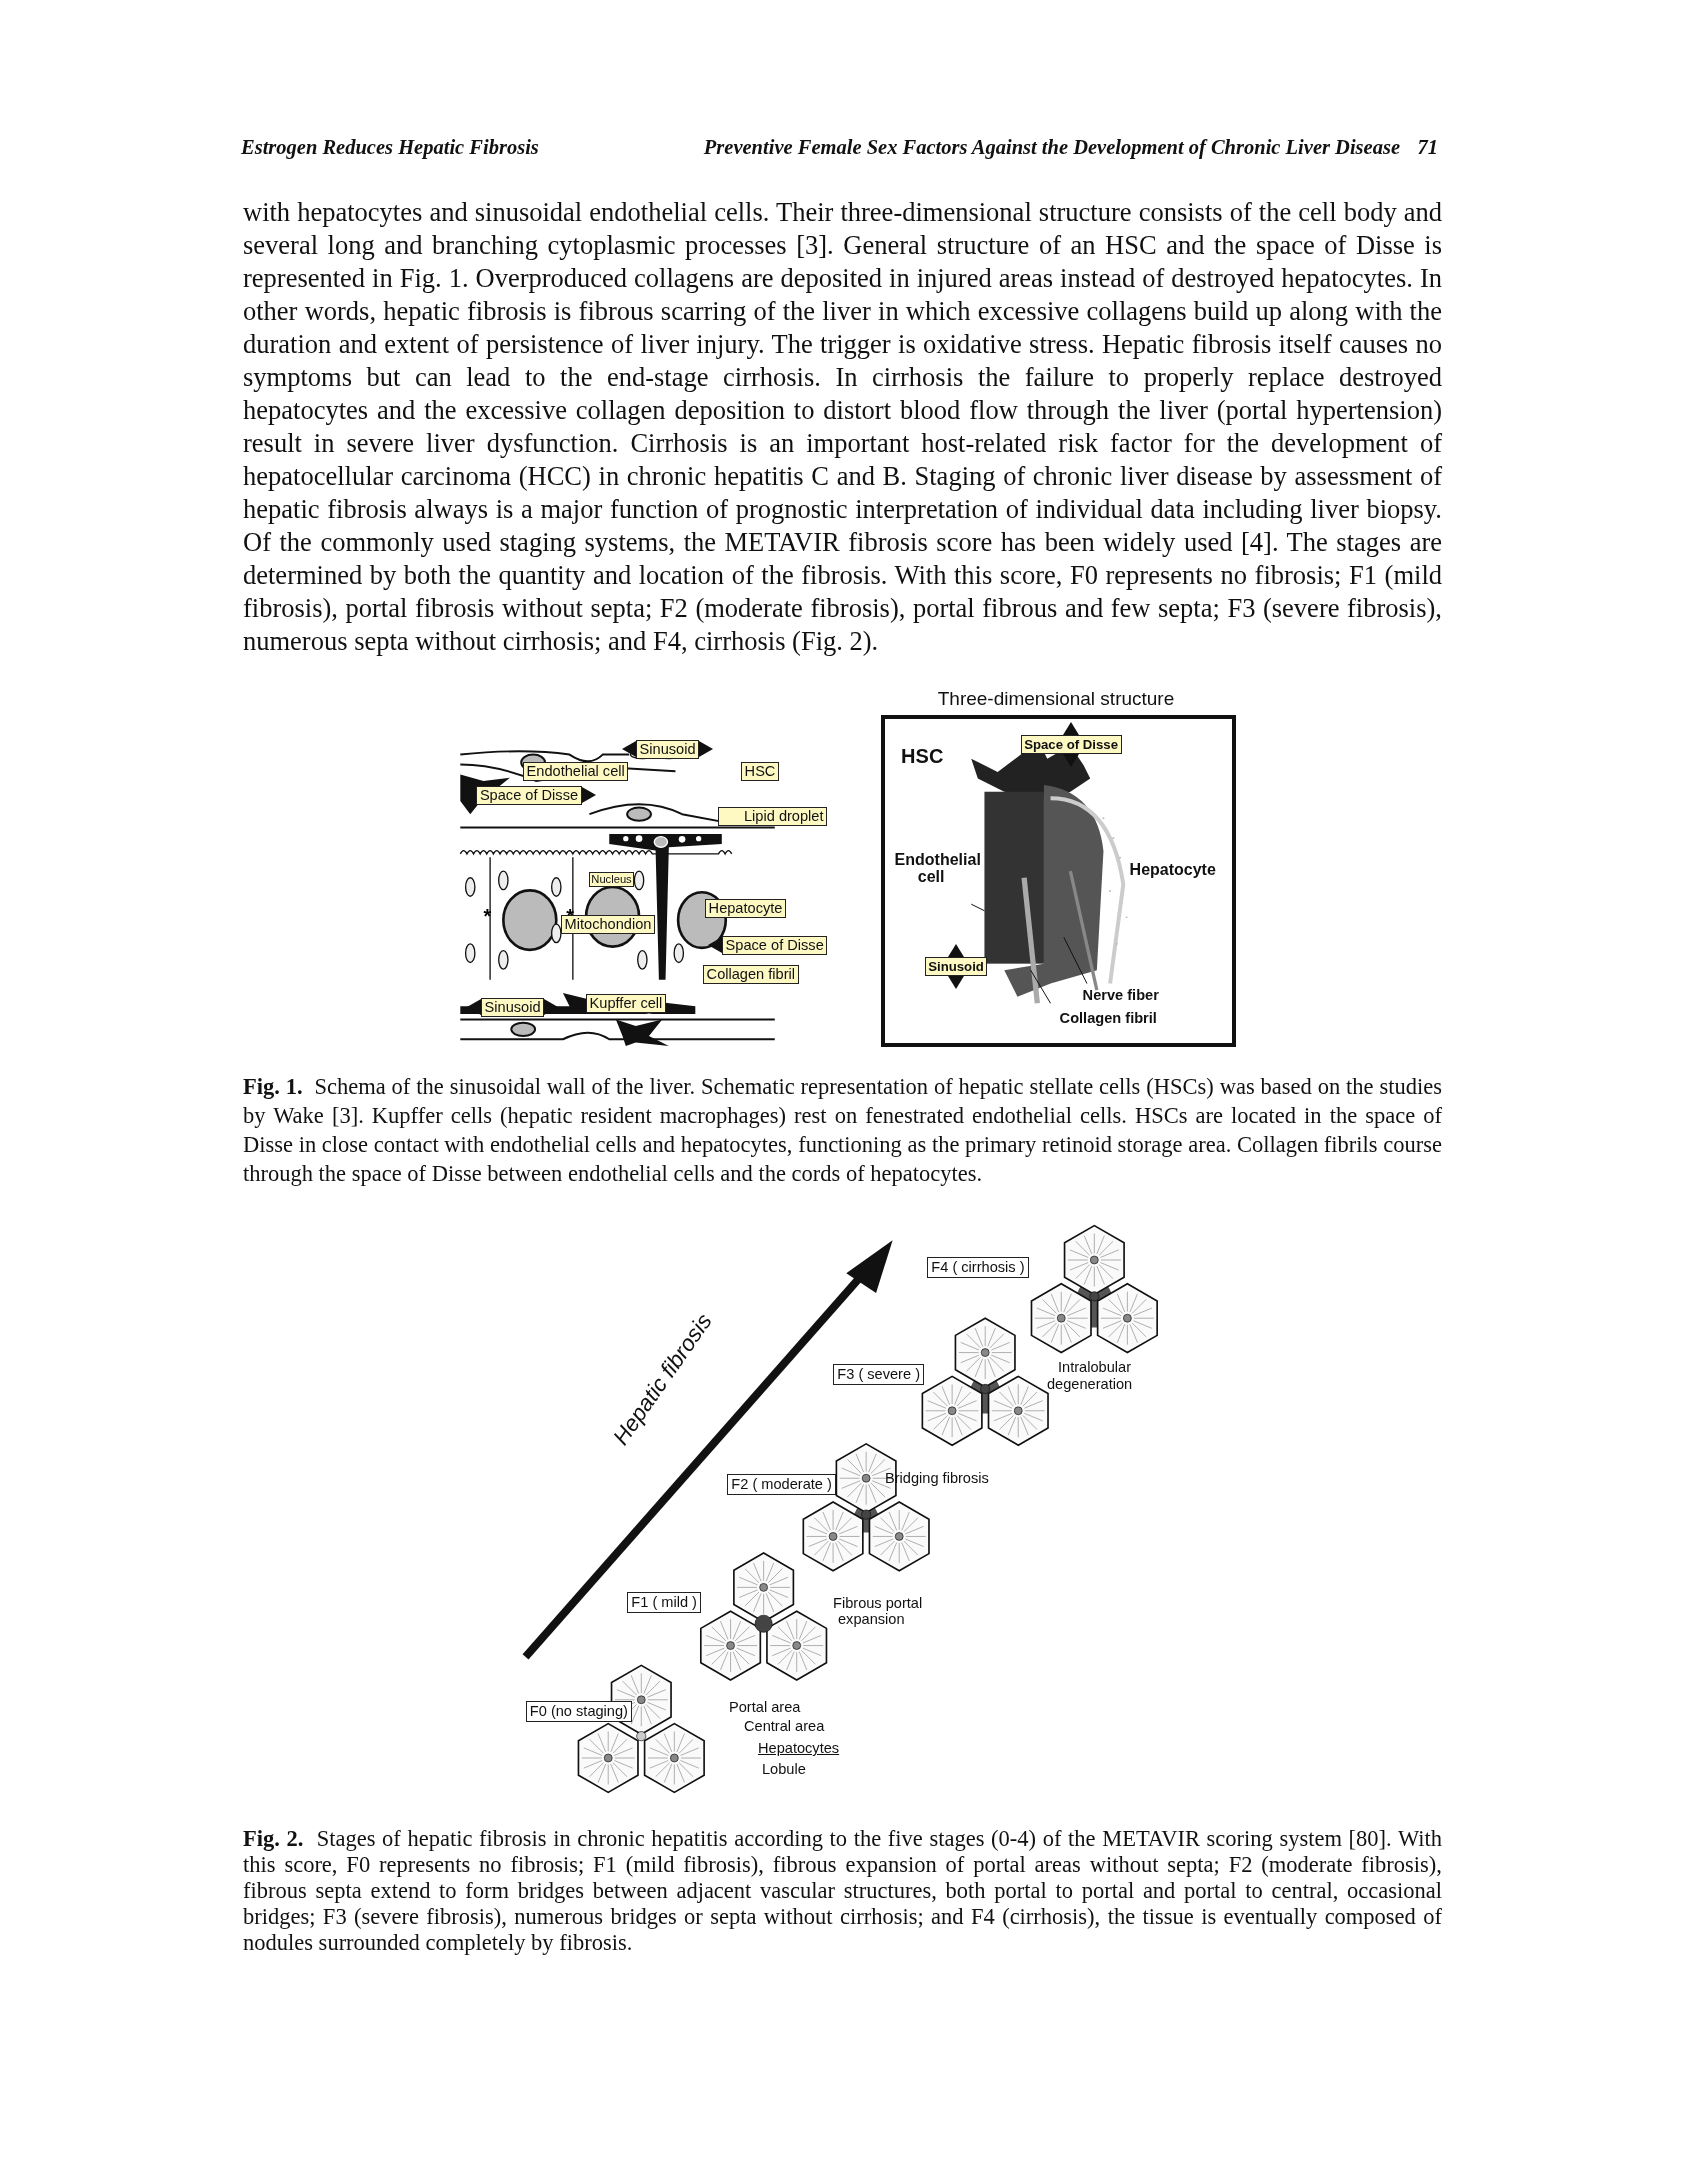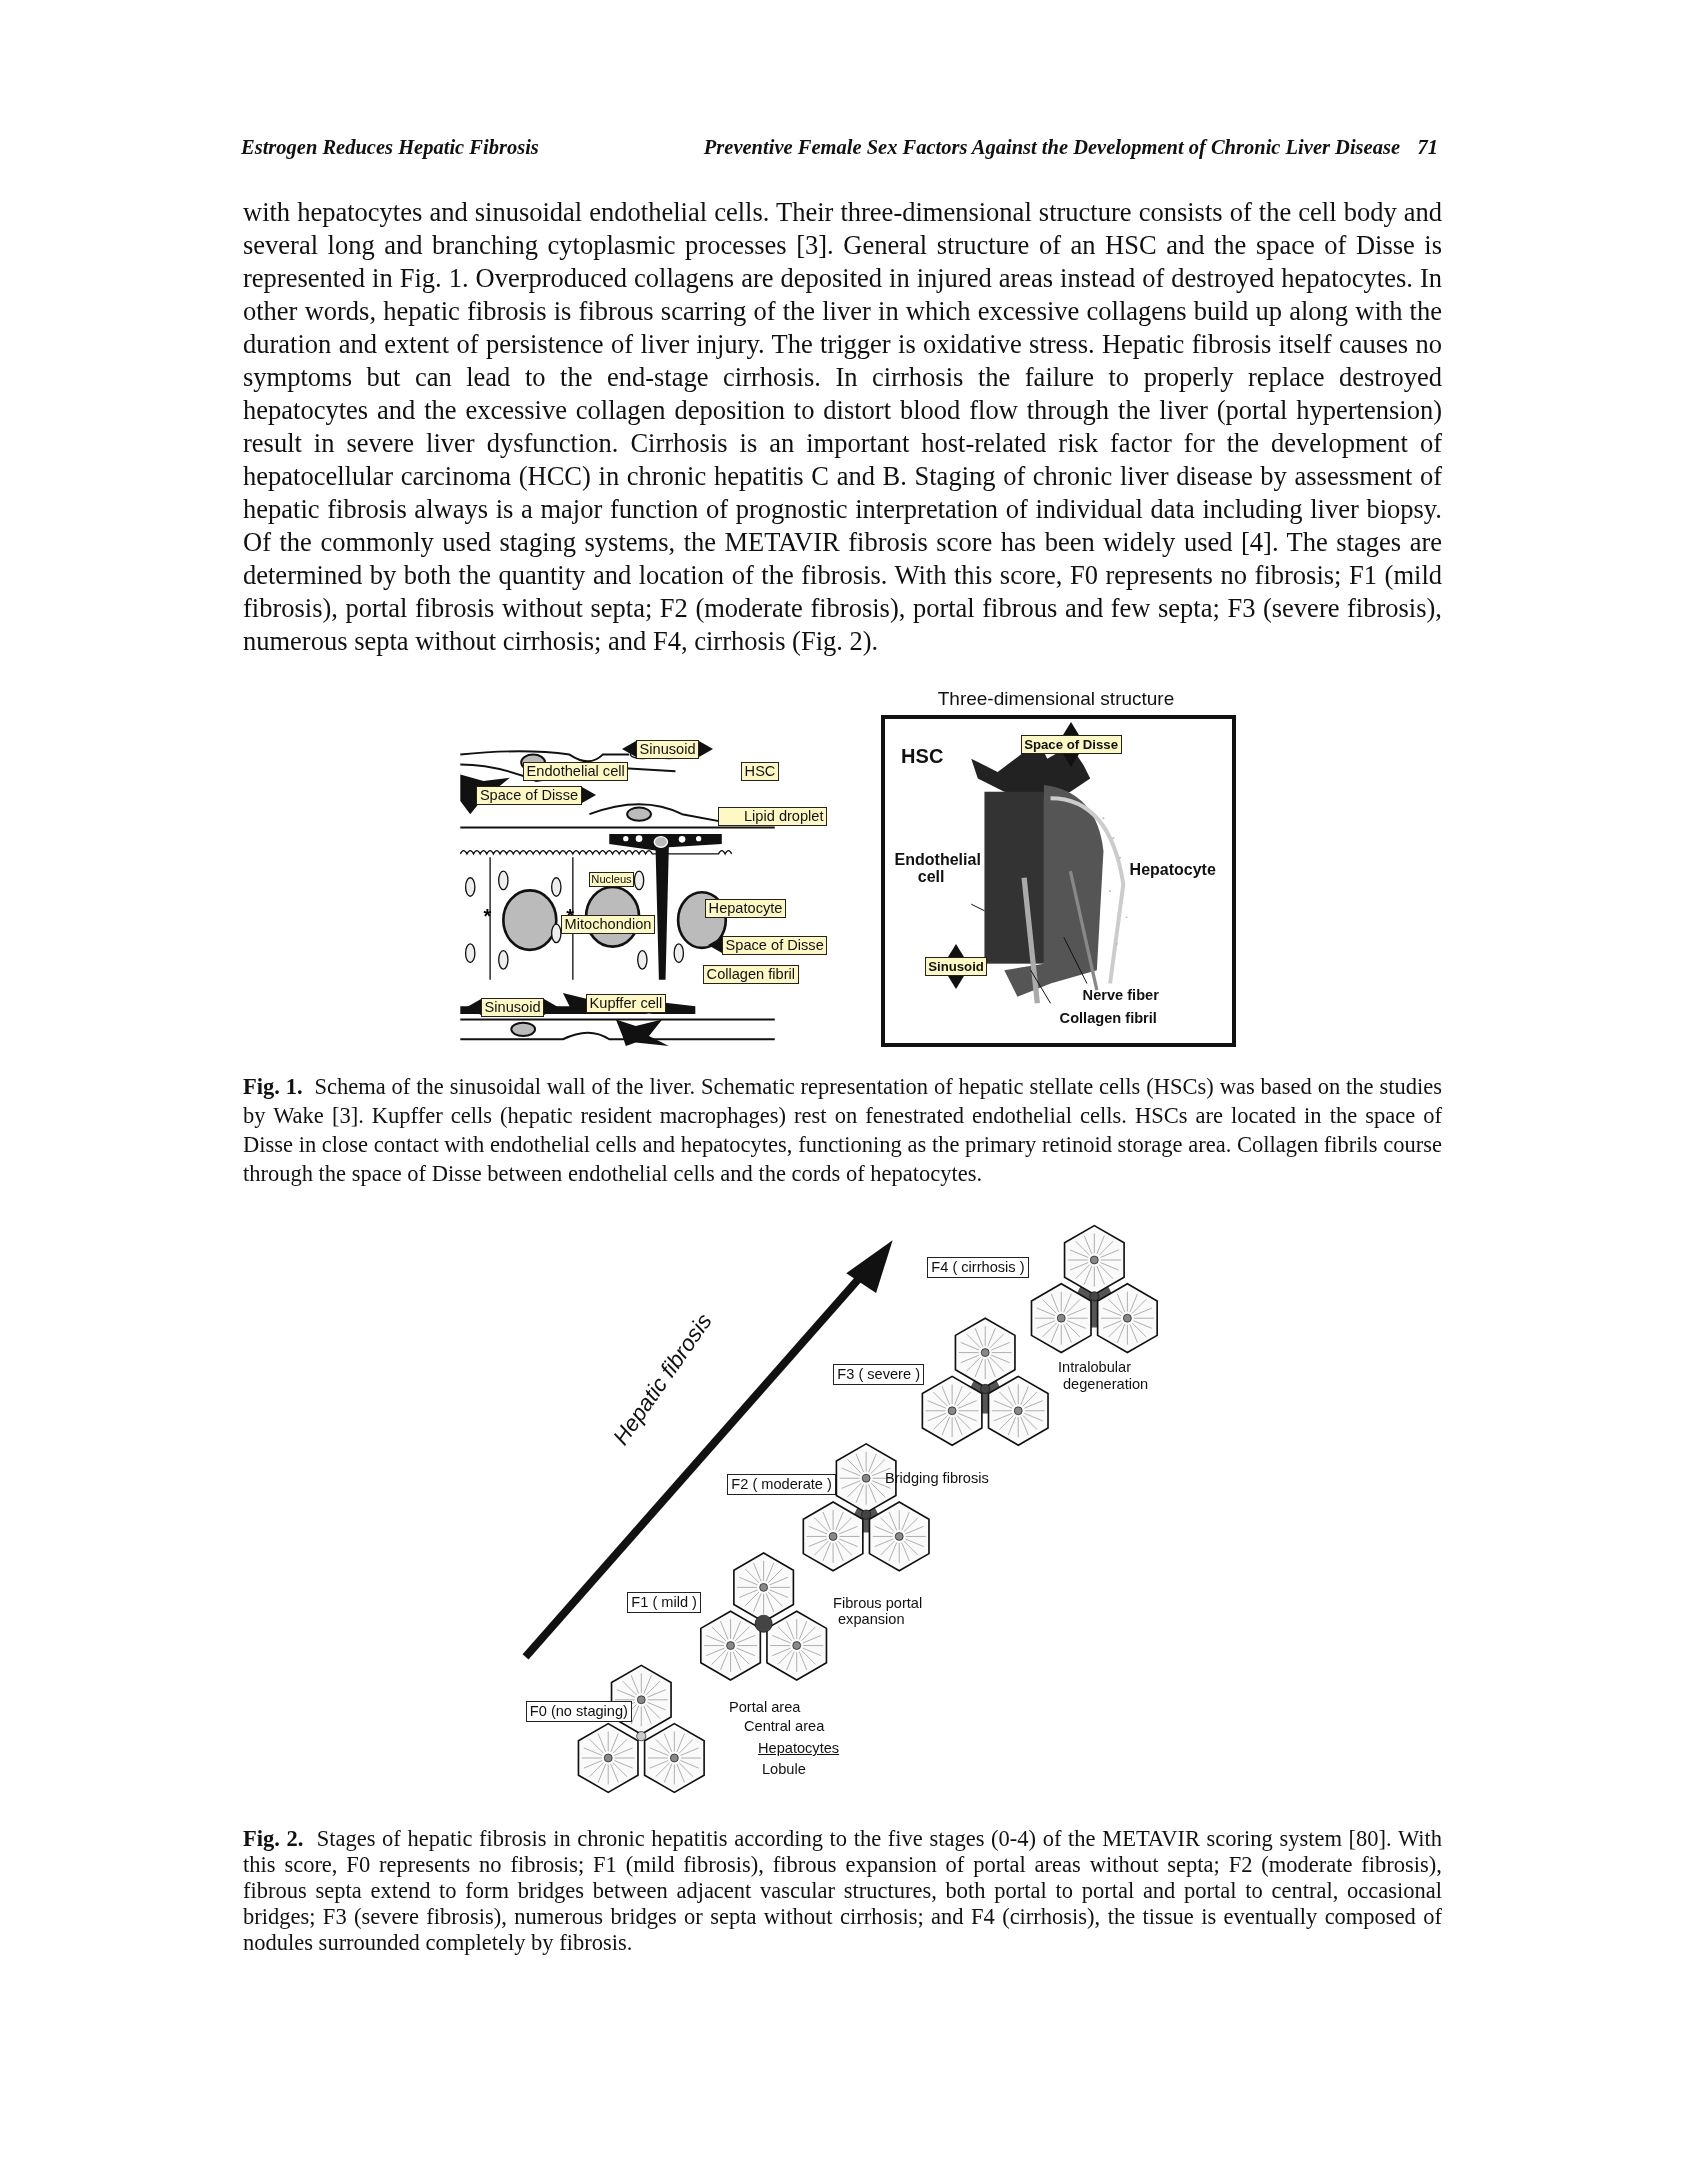--- a/index.html
+++ b/index.html
@@ -490,20 +490,20 @@
   <span class="f2-label" style="left:418px; top:40px;">F4 ( cirrhosis )</span>
 
   <span class="f2-ann" style="left:220px; top:482px;">Portal area</span>
   <span class="f2-ann" style="left:235px; top:501px;">Central area</span>
   <span class="f2-ann" style="left:249px; top:523px;text-decoration:underline;">Hepatocytes</span>
   <span class="f2-ann" style="left:253px; top:544px;">Lobule</span>
   <span class="f2-ann" style="left:324px; top:378px;">Fibrous portal</span>
   <span class="f2-ann" style="left:309px; top:394px;margin-left:20px;">expansion</span>
   <span class="f2-ann" style="left:376px; top:253px;">Bridging fibrosis</span>
   <span class="f2-ann" style="left:549px; top:142px;">Intralobular</span>
-  <span class="f2-ann" style="left:554px; top:159px;">degeneration</span>
+  <span class="f2-ann" style="left:538px; top:159px;">degeneration</span>
 </div>
 
 <div id="fig2-caption" class="serif">
   <span class="fig-lbl">Fig. 2.</span>&nbsp;
   <span>Stages of hepatic fibrosis in chronic hepatitis according to the five stages (0-4) of the METAVIR scoring system [80]. With this score, F0 represents no fibrosis; F1 (mild fibrosis), fibrous expansion of portal areas without septa; F2 (moderate fibrosis), fibrous septa extend to form bridges between adjacent vascular structures, both portal to portal and portal to central, occasional bridges; F3 (severe fibrosis), numerous bridges or septa without cirrhosis; and F4 (cirrhosis), the tissue is eventually composed of nodules surrounded completely by fibrosis.</span>
 </div>
 
 
 </body></html>

